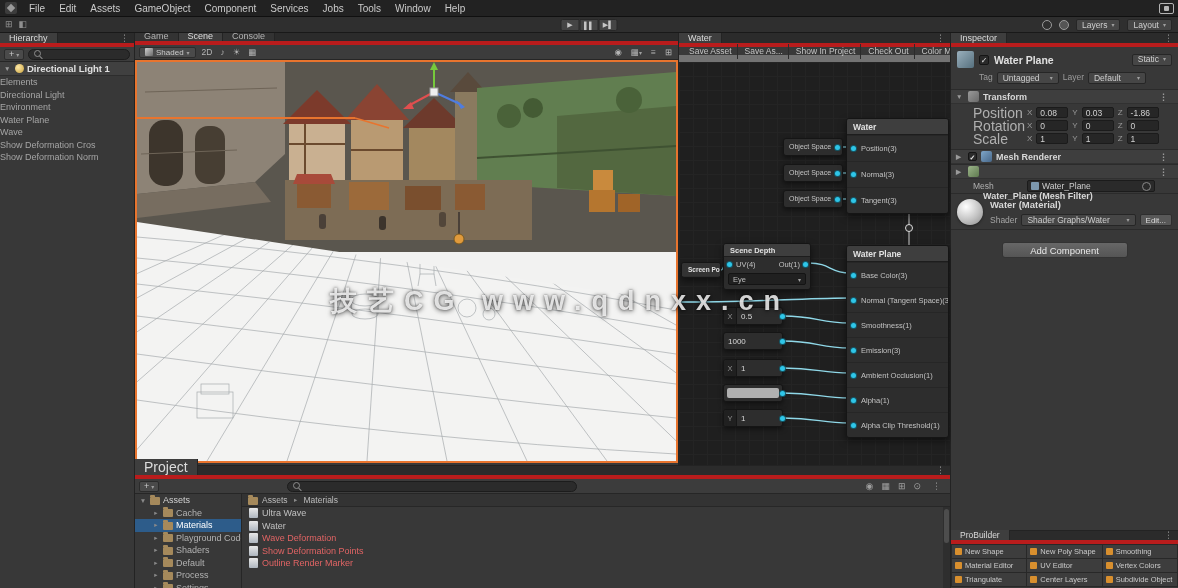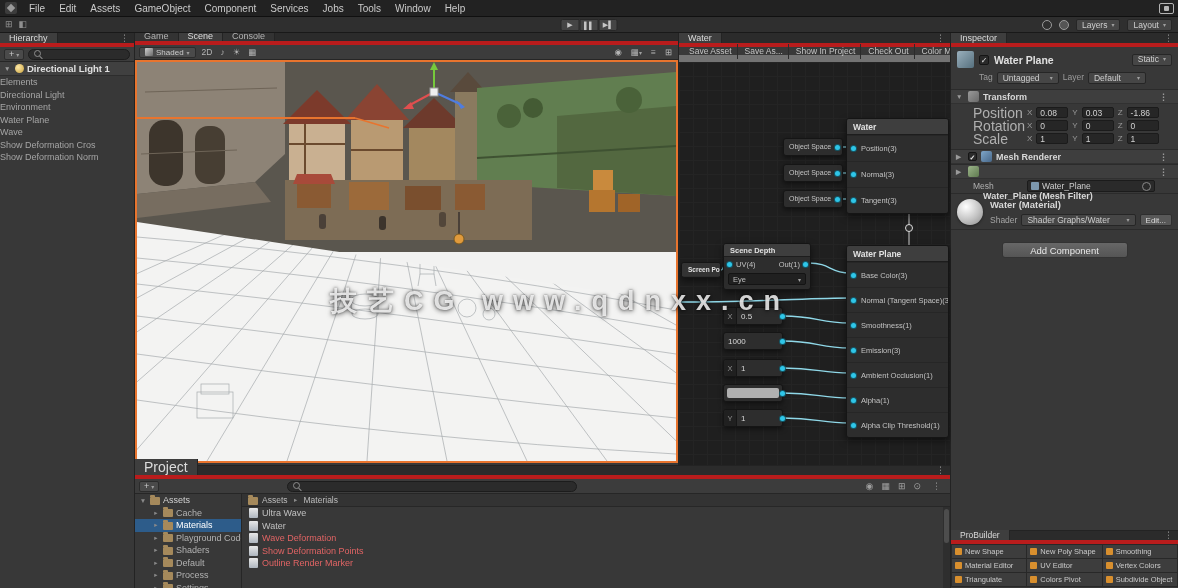--- a/index.html
+++ b/index.html
@@ -613,21 +613,21 @@
           <span>Vertex Colors</span>
         </span>
 
         <span class="pb-btn">
           <span class="pb-ico"></span>
           <span>Triangulate</span>
         </span>
 
         <span class="pb-btn">
           <span class="pb-ico"></span>
-          <span>Colors Pivot</span>
+          <span>Center Layers</span>
         </span>
 
         <span class="pb-btn">
           <span class="pb-ico"></span>
           <span>Subdivide Object</span>
         </span>
       </div>
   </div>
 
   <div class="panel" id="projectPanel">

